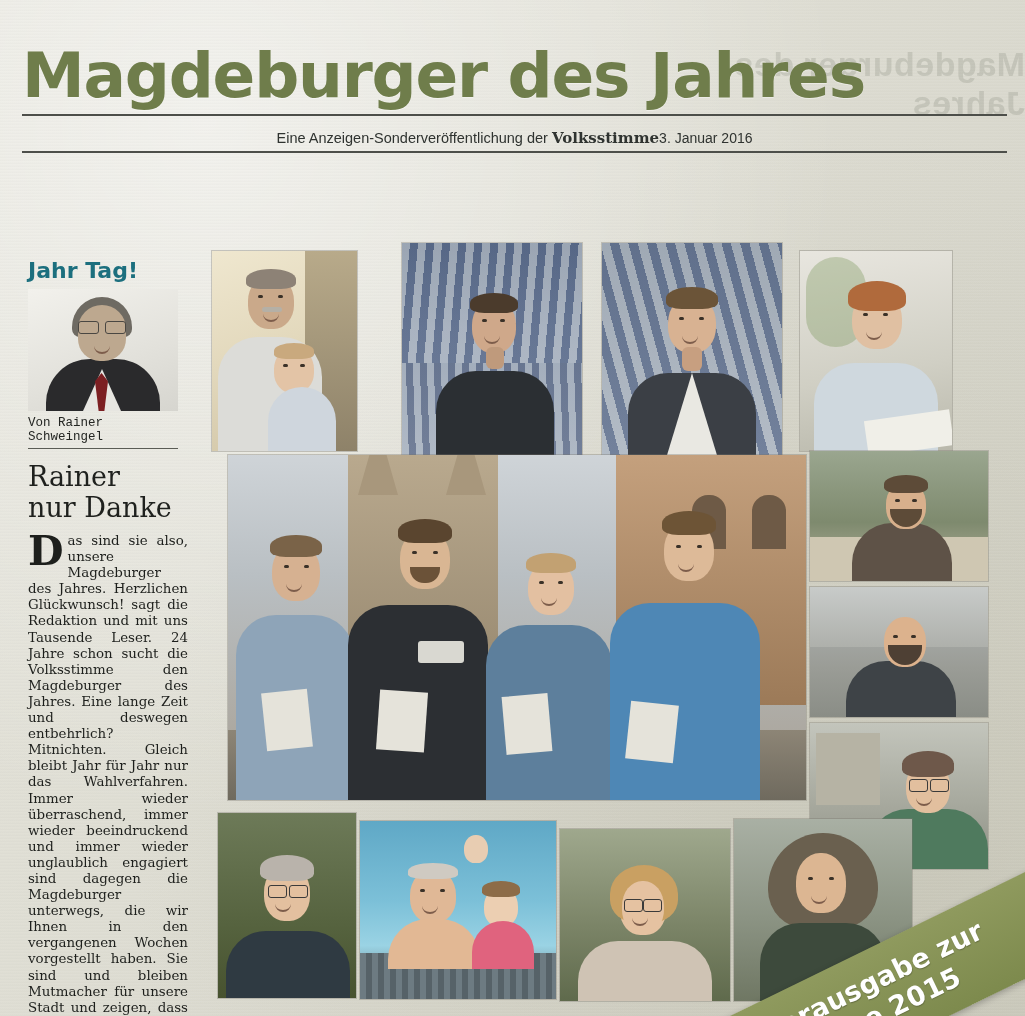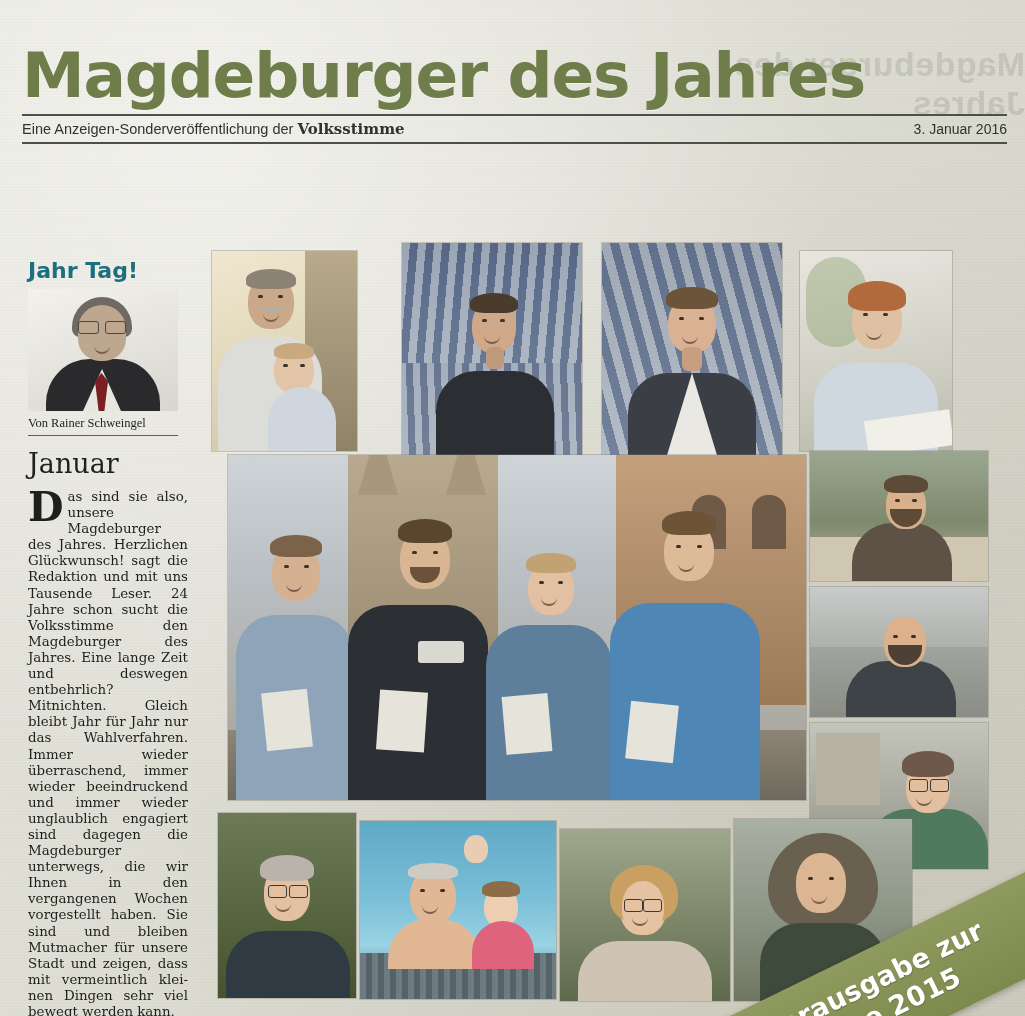--- a/index.html
+++ b/index.html
@@ -72,23 +72,23 @@
     margin-top: 6px;
     white-space: nowrap;
   }
   .rule {
     height: 2px;
     background: #4d4f4a;
     margin-top: 6px;
   }
   .byline-row {
     display: flex;
-    justify-content: space-between;
+    justify-content: center;
     align-items: baseline;
-    margin-top: 4px;
+    margin-top: 13px;
     font-family: "Liberation Sans", sans-serif;
     font-size: 14.5px;
     color: #2f3330;
   }
   .byline-row .left { font-weight: normal; }
   .byline-row .left b {
     font-family: "DejaVu Serif", serif;
     font-weight: bold;
     font-size: 15px;
   }
@@ -147,21 +147,21 @@
   }
   .ap-shirt {
     position: absolute; left: 55px; bottom: 0; width: 38px; height: 42px;
     background: #e7e6e1; clip-path: polygon(50% 0, 100% 100%, 0 100%);
   }
   .ap-tie {
     position: absolute; left: 67px; bottom: 0; width: 13px; height: 38px;
     background: #7c1f22; clip-path: polygon(50% 0, 100% 22%, 72% 100%, 28% 100%, 0 22%);
   }
   .author-caption {
-    font-family: Liberation Serif, serif;
+    font-family: Liberation Mono, monospace;
     font-size: 12.5px;
     color: #232522;
     margin-top: 5px;
     padding-bottom: 4px;
     border-bottom: 1px solid #5a5c55;
     width: 150px;
   }
   .col-headline {
     font-family: "DejaVu Serif", serif;
     font-size: 27px;
@@ -270,21 +270,22 @@
       <div class="ap-shirt"></div>
       <div class="ap-tie"></div>
       <div class="ap-hair"></div>
       <div class="ap-face"></div>
       <div class="ap-glass"></div>
       <div class="smile" style="left:66px; top:56px;"></div>
     </div>
     <div class="author-caption">Von Rainer Schweingel</div>
 
     <div class="col-headline">
-      <span>Januar</span><br>
+      <span>Rainer</span><br>
+      <span>nur Danke</span>
     </div>
 
     <div class="col-body">
       <p><span class="dropcap">D</span><span>as sind sie also, unsere Magdeburger des Jah­res. Herzlichen Glück­wunsch! sagt die Redaktion und mit uns Tausende Le­ser. 24 Jahre schon sucht die Volksstimme den Magdebur­ger des Jahres. Eine lange Zeit und deswegen entbehrlich? Mitnichten. Gleich bleibt Jahr für Jahr nur das Wahl­verfahren. Immer wieder überraschend, immer wieder beeindruckend und immer wieder unglaublich engagiert sind dagegen die Magdebur­ger unterwegs, die wir Ihnen in den vergangenen Wochen vorgestellt haben. Sie sind und bleiben Mutmacher für unsere Stadt und zeigen, dass mit vermeintlich klei­nen Dingen sehr viel bewegt werden kann.</span></p>
 
     </div>
   </div>
 
   <div class="collage">
 

